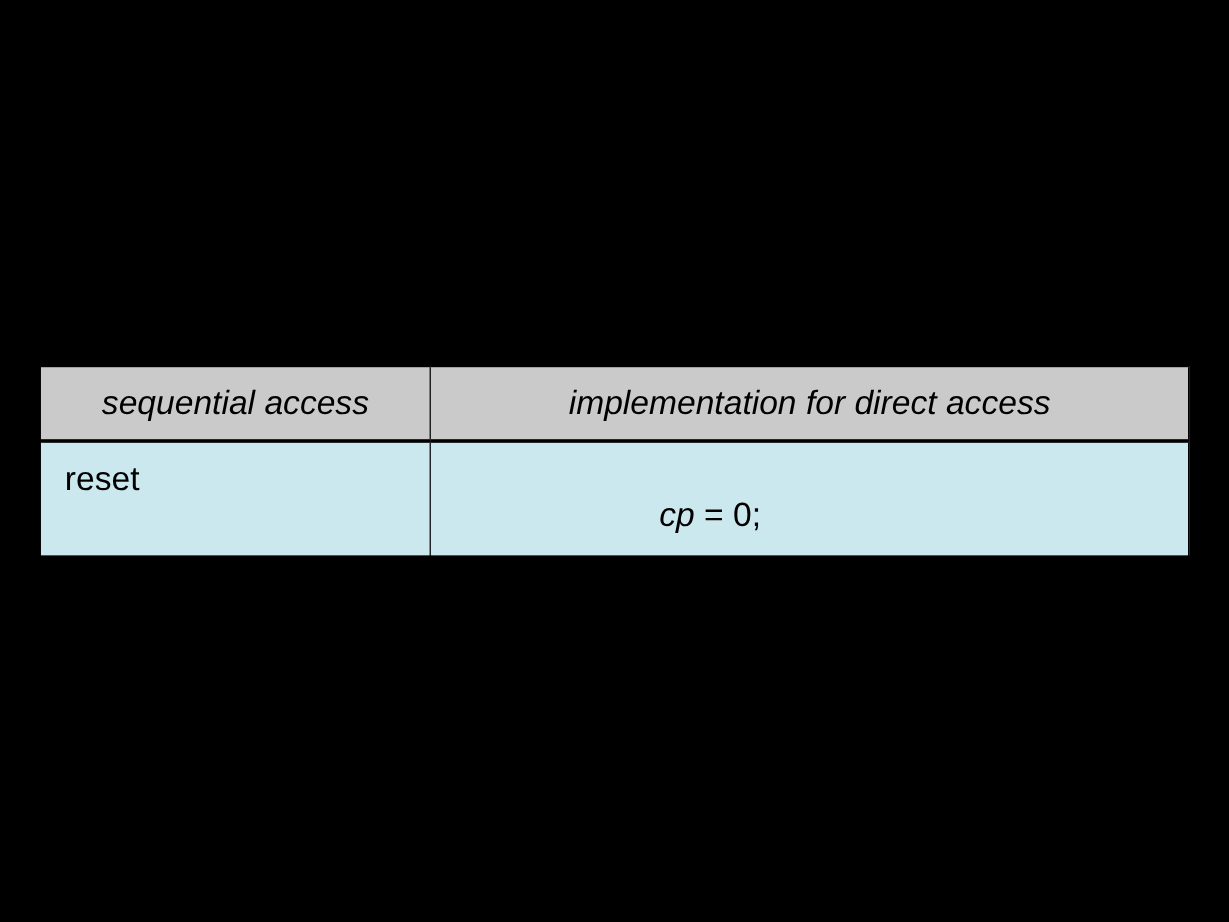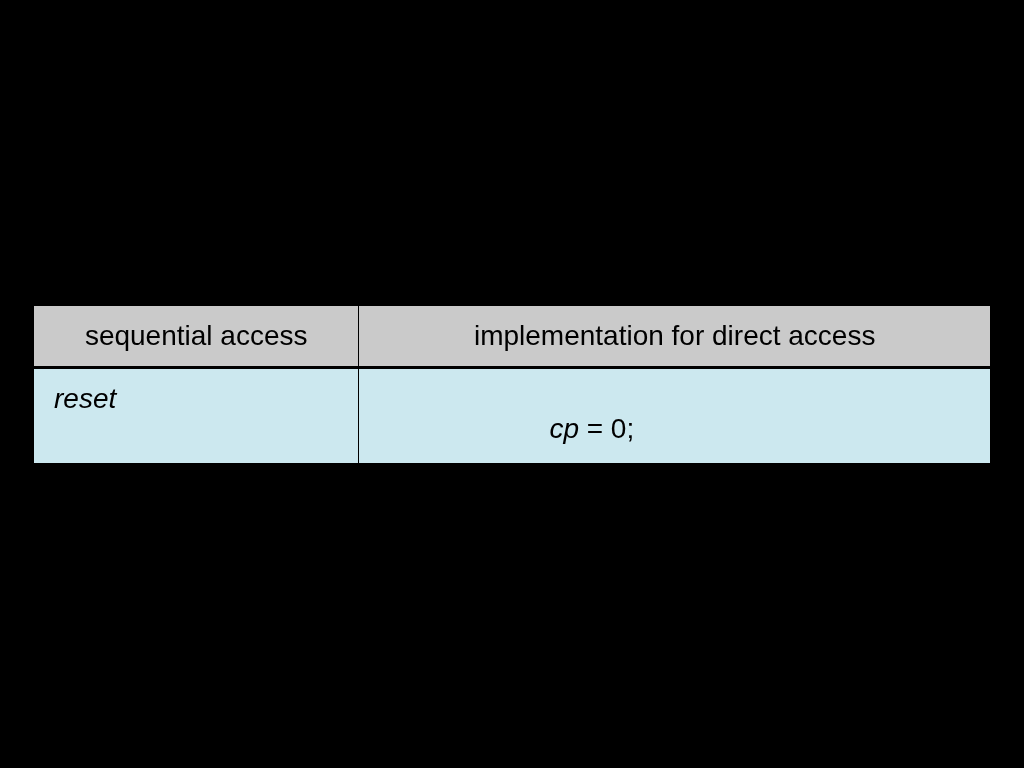--- a/index.html
+++ b/index.html
@@ -39,34 +39,34 @@
     }
     td {
       background: #cce8ef;
       border: 1px solid #000;
       padding: 14px 20px;
       font-size: 28px;
       color: #000;
       vertical-align: top;
     }
     td.seq-cell {
-      font-style: italic;
     }
     td.impl-cell {
       padding-left: 190px;
     }
     .italic {
       font-style: italic;
     }
     .impl-line {
       line-height: 1.4;
       margin-top: 26px;
     }
     .header-row-divider th {
       border-bottom: 3px solid #000;
+      font-style: italic;
     }
     thead tr:first-child th {
       border-top: 2px solid #000;
     }
   </style>
 </head>
 <body>
 
 <div class="table-container">
   <table>

